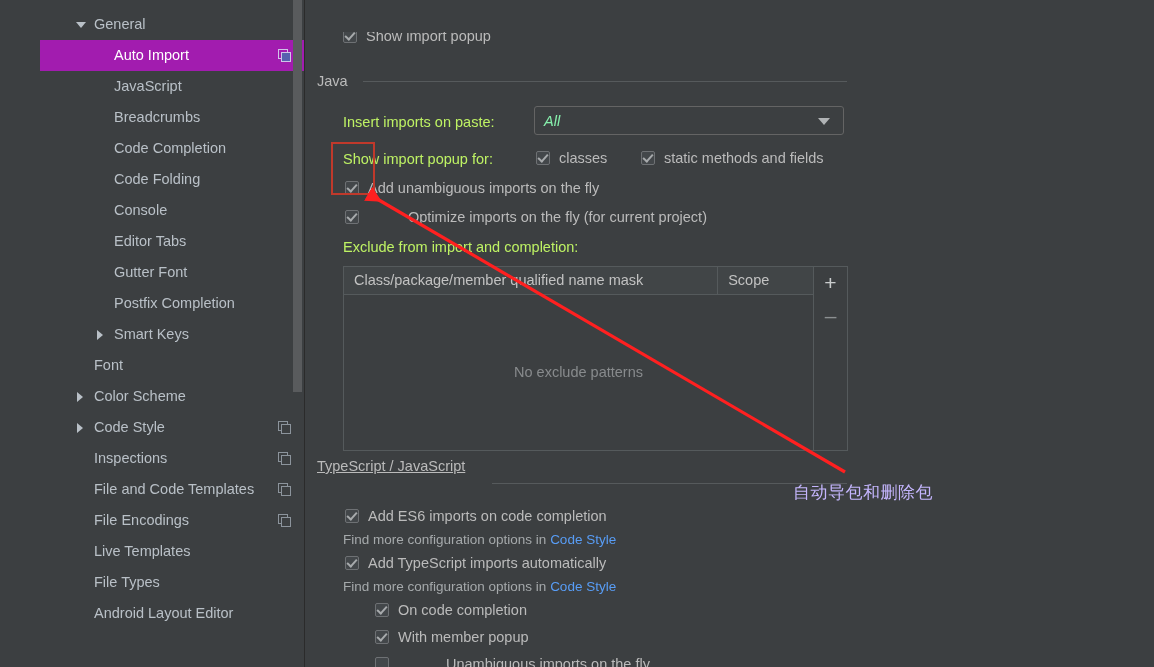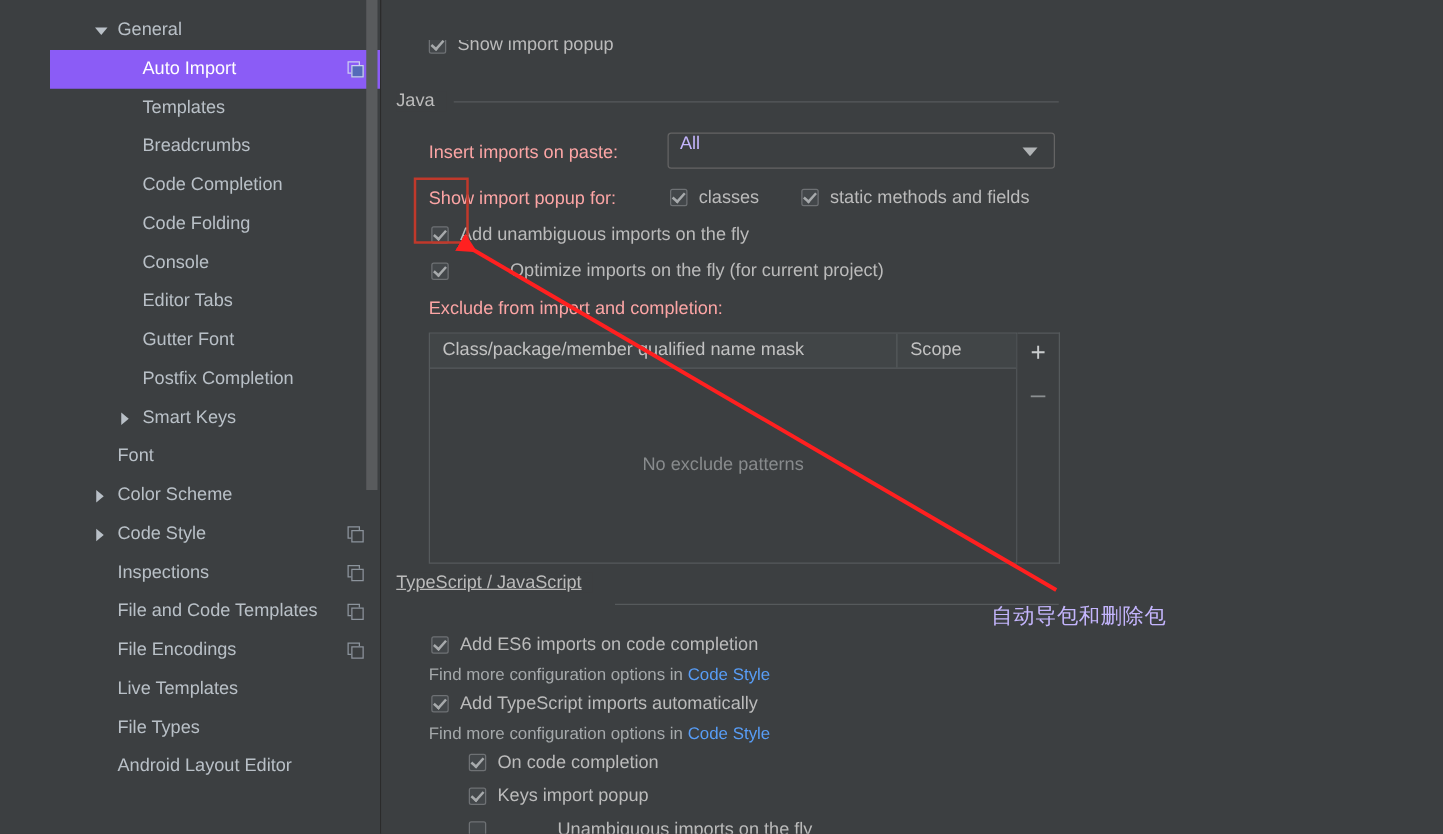--- a/index.html
+++ b/index.html
@@ -17,21 +17,21 @@
   .sidebar{
     position:absolute;left:0;top:0;width:305px;height:667px;
     background:#3c3f41;overflow:hidden;
   }
   .tree{position:absolute;left:0;top:-22px;width:305px;}
   .tree-row{
     position:relative;height:31px;line-height:31px;
     white-space:nowrap;color:#b9c0c7;font-size:14.5px;
     display:flex;align-items:center;margin-left:40px;
   }
-  .tree-row.sel{background:#8b5cf6;color:#ffffff;}
+  .tree-row.sel{background:#a21caf;color:#ffffff;}
   .tree-row .twisty{
     width:12px;height:12px;margin-right:6px;flex:0 0 auto;
     display:inline-block;position:relative;
   }
   .tree-row .twisty.down::before{
     content:"";position:absolute;left:0;top:3px;
     border-left:5px solid transparent;border-right:5px solid transparent;
     border-top:6px solid #b9c0c7;
   }
   .tree-row .twisty.right::before{
@@ -85,27 +85,27 @@
   .cb-label{color:#bbbbbb;font-size:14.5px;}
 
   .group-title{
     position:absolute;color:#bbbbbb;font-size:14.5px;background:#3c3f41;
     padding-right:9px;z-index:2;
   }
   .group-line{
     position:absolute;height:1px;background:#565a5c;
   }
 
-  .field-label{position:absolute;color:#fca5a5;font-size:14.5px;}
+  .field-label{position:absolute;color:#bef264;font-size:14.5px;}
 
   .combo{
     position:absolute;box-sizing:border-box;
     background:#3c3f41;border:1px solid #646464;border-radius:3px;
-    display:flex;align-items:flex-start;padding-left:9px;
-    color:#c4b5fd;font-size:14.5px;
+    display:flex;align-items:center;padding-left:9px;
+    color:#86efac;font-size:14.5px;font-style:italic;
   }
   .combo .arrow{
     position:absolute;right:13px;top:50%;margin-top:-3px;
     border-left:6px solid transparent;border-right:6px solid transparent;
     border-top:7px solid #b0b3b5;
   }
 
   
   .tablebox{
     position:absolute;box-sizing:border-box;
@@ -172,21 +172,21 @@
           <span class="spacer"></span>
         </div>
         <div class="tree-row sel">
           <span style="flex: 0 0 auto; width: 74px;"></span>
           <span class="lbl">Auto Import</span>
           <span class="spacer"></span>
           <span class="copy-icon"></span>
         </div>
         <div class="tree-row">
           <span style="flex: 0 0 auto; width: 74px;"></span>
-          <span class="lbl">Templates</span>
+          <span class="lbl">JavaScript</span>
           <span class="spacer"></span>
         </div>
         <div class="tree-row">
           <span style="flex: 0 0 auto; width: 74px;"></span>
           <span class="lbl">Breadcrumbs</span>
           <span class="spacer"></span>
         </div>
         <div class="tree-row">
           <span style="flex: 0 0 auto; width: 74px;"></span>
           <span class="lbl">Code Completion</span>
@@ -346,21 +346,21 @@
     <div class="hint" style="left:38px;top:547px;">
       <span>Find more configuration options in </span><span class="lnk">Code Style</span>
     </div>
 
     <div class="row" style="left:70px;top:570px;">
       <span class="cb on"></span>
       <span class="cb-label">On code completion</span>
     </div>
     <div class="row" style="left:70px;top:597px;">
       <span class="cb on"></span>
-      <span class="cb-label">Keys import popup</span>
+      <span class="cb-label">With member popup</span>
     </div>
     <div class="row" style="left:70px;top:624px;gap:48px;">
       <span class="cb"></span>
       <span class="cb-label">Unambiguous imports on the fly</span>
     </div>
   </div>
 
   <div class="anno-rect" style="left:331px;top:142px;width:44px;height:53px;"></div>
 
   <svg class="anno-svg">

